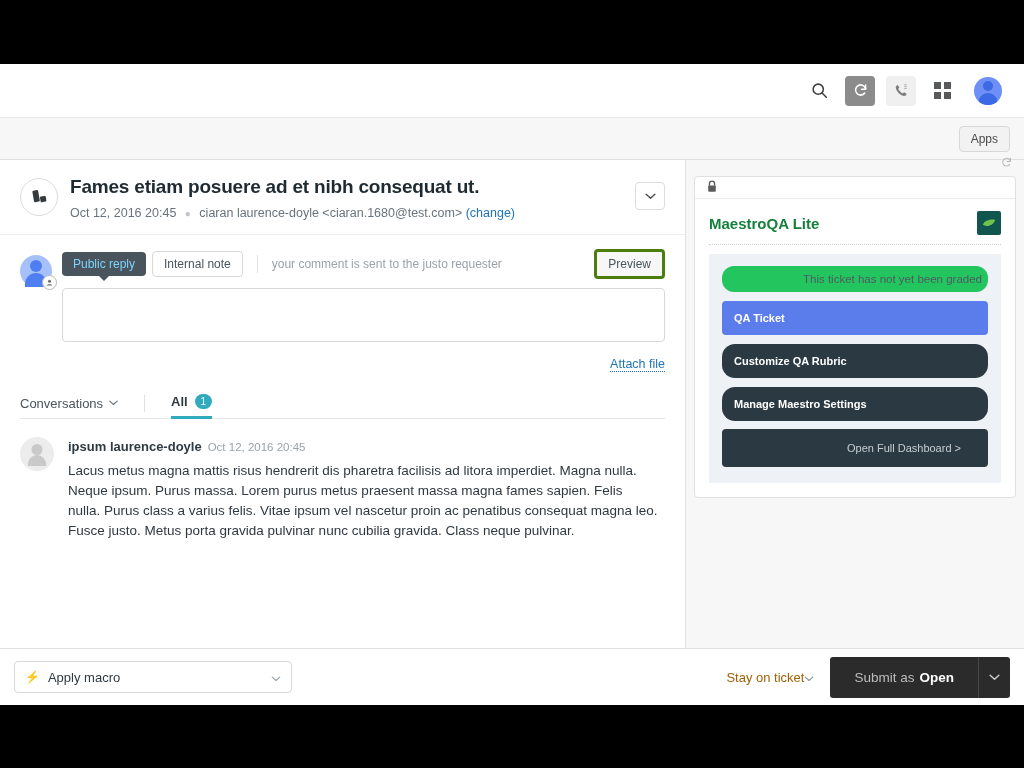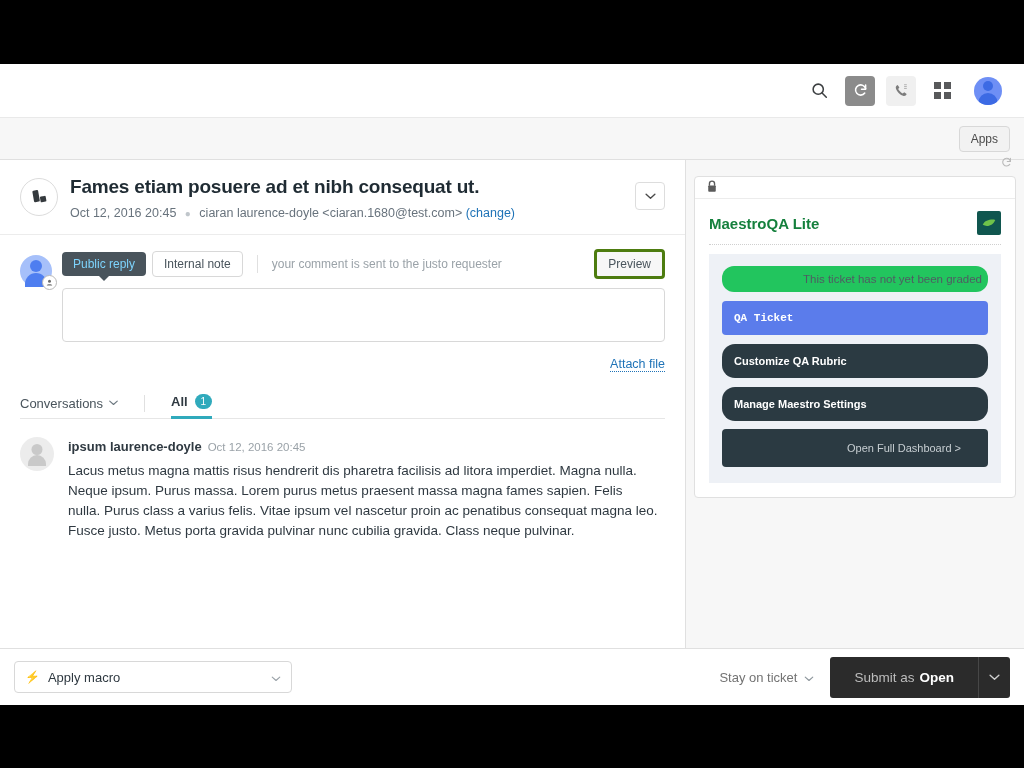--- a/index.html
+++ b/index.html
@@ -217,40 +217,40 @@
   .qa-area { background: #eef1f6; margin-top: 9px; padding: 12px 13px 16px 13px; min-height: 206px; }
   .grade-banner {
     background: #22c55e; color: #4f5c63; font-size: 11.5px; text-align: right;
     padding: 7px 6px; border-radius: 12px;
   }
   .qa-btn {
     margin-top: 9px; border-radius: 4px; font-size: 11px; font-weight: bold;
     color: #fff; padding: 11px 12px; cursor: pointer;
     font-family: "Liberation Sans", sans-serif;
   }
-  .qa-btn.blue { background: #5b7ceb; font-family: Liberation Mono, monospace; }
+  .qa-btn.blue { background: #5b7ceb; }
   .qa-btn.dark { background: #2b3a42; border-radius: 13px; }
   .qa-btn.dash { background: #2b3a42; color: #c7ced2; text-align: right; font-weight: normal;
     font-size: 11px; padding: 13px 27px; margin-top: 8px; }
 
   
   .footer {
     height: 57px; background: #fff; border-top: 1px solid #e0e0e0;
     display: flex; align-items: center; padding: 0 14px; flex: 0 0 auto;
   }
   .macro {
     width: 278px; height: 32px; border: 1px solid #d8d8d8; border-radius: 4px;
     background: #fff; display: flex; align-items: center; padding: 0 10px;
     font-size: 13px; color: #2f3941; cursor: pointer; gap: 8px;
   }
   .macro .bolt { color: #2f3941; font-size: 12px; }
   .macro .cv { margin-left: auto; color: #9aa2a8; }
   .stay {
-    margin-left: auto; font-size: 13px; color: #737373; display: flex;
-    align-items: center; gap: 7px; cursor: pointer; margin-right: 16px;
+    margin-left: auto; font-size: 13px; color: #a16207; display: flex;
+    align-items: center; cursor: pointer; margin-right: 16px;
   }
   .submit-group { display: flex; align-items: stretch; border-radius: 3px; overflow: hidden; }
   .submit-main {
     background: #2b2b2b; color: #bdbdbd; font-size: 13.5px;
     padding: 0 24px; height: 41px; display: flex; align-items: center;
     cursor: pointer;
   }
   .submit-main b { color: #fff; margin-left: 5px; }
   .submit-cv {
     background: #2b2b2b; width: 32px; height: 41px;

